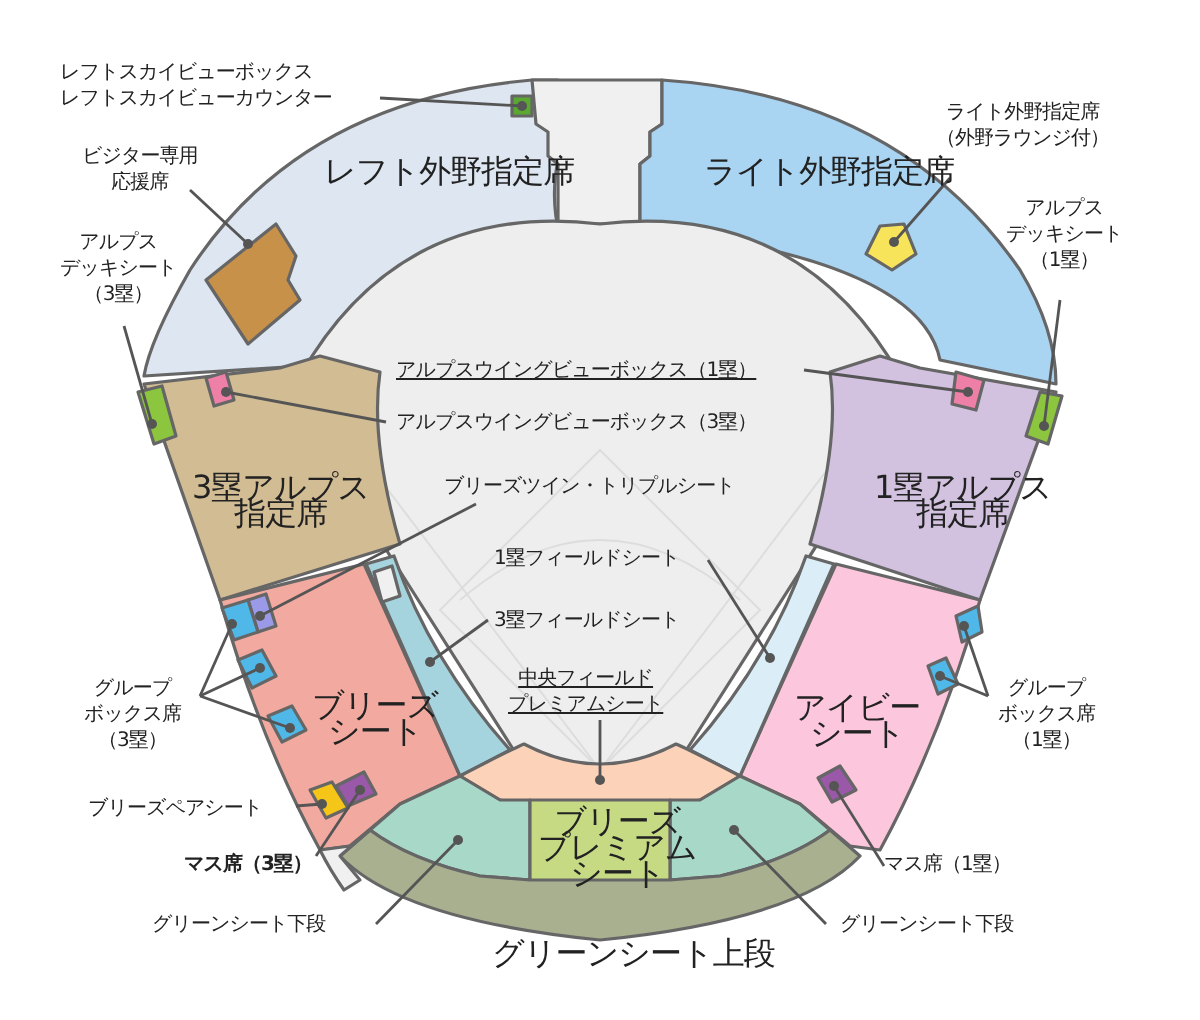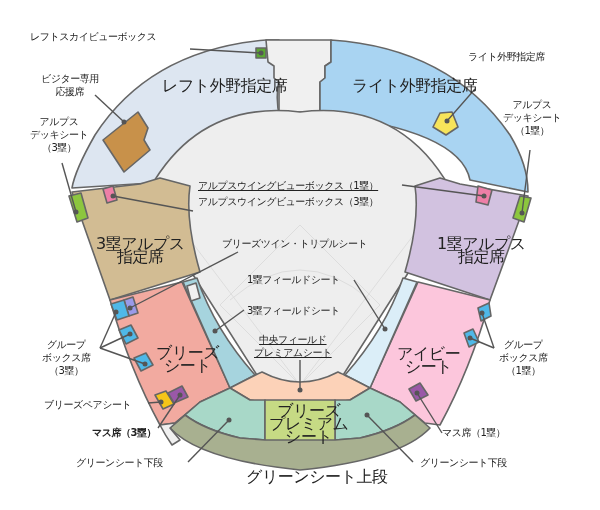--- a/index.html
+++ b/index.html
@@ -148,40 +148,42 @@
 </div>
 <div class="area-lbl" style="left:269px;top:404px;">
   <span>ブリーズ</span>
   <span>プレミアム</span>
   <span>シート</span>
 </div>
 <div class="area-lbl" style="left:246px;top:470px;">グリーンシート上段</div>
 
 <div class="lbl" style="left:30px;top:30px;">
   <span>レフトスカイビューボックス</span>
+  <span>レフトスカイビューカウンター</span>
 </div>
 <div class="lbl c" style="left:41px;top:72px;">
   <span>ビジター専用</span>
   <span>応援席</span>
 </div>
 <div class="lbl c" style="left:30px;top:115px;">
   <span>アルプス</span>
   <span>デッキシート</span>
   <span>（3塁）</span>
 </div>
 <div class="lbl c" style="left:468px;top:50px;">
   <span>ライト外野指定席</span>
+  <span>（外野ラウンジ付）</span>
 </div>
 <div class="lbl c" style="left:503px;top:98px;">
   <span>アルプス</span>
   <span>デッキシート</span>
   <span>（1塁）</span>
 </div>
 <div class="lbl" style="left:198px;top:179px;text-decoration:underline;">アルプスウイングビューボックス（1塁）</div>
-<div class="lbl" style="left:198px;top:195px;">アルプスウイングビューボックス（3塁）</div>
+<div class="lbl" style="left:198px;top:205px;">アルプスウイングビューボックス（3塁）</div>
 <div class="lbl" style="left:222px;top:237px;">ブリーズツイン・トリプルシート</div>
 <div class="lbl" style="left:247px;top:273px;">1塁フィールドシート</div>
 <div class="lbl" style="left:247px;top:304px;">3塁フィールドシート</div>
 <div class="lbl c" style="left:254px;top:333px;text-decoration:underline;">
   <span>中央フィールド</span>
   <span>プレミアムシート</span>
 </div>
 <div class="lbl c" style="left:42px;top:338px;">
   <span>グループ</span>
   <span>ボックス席</span>

